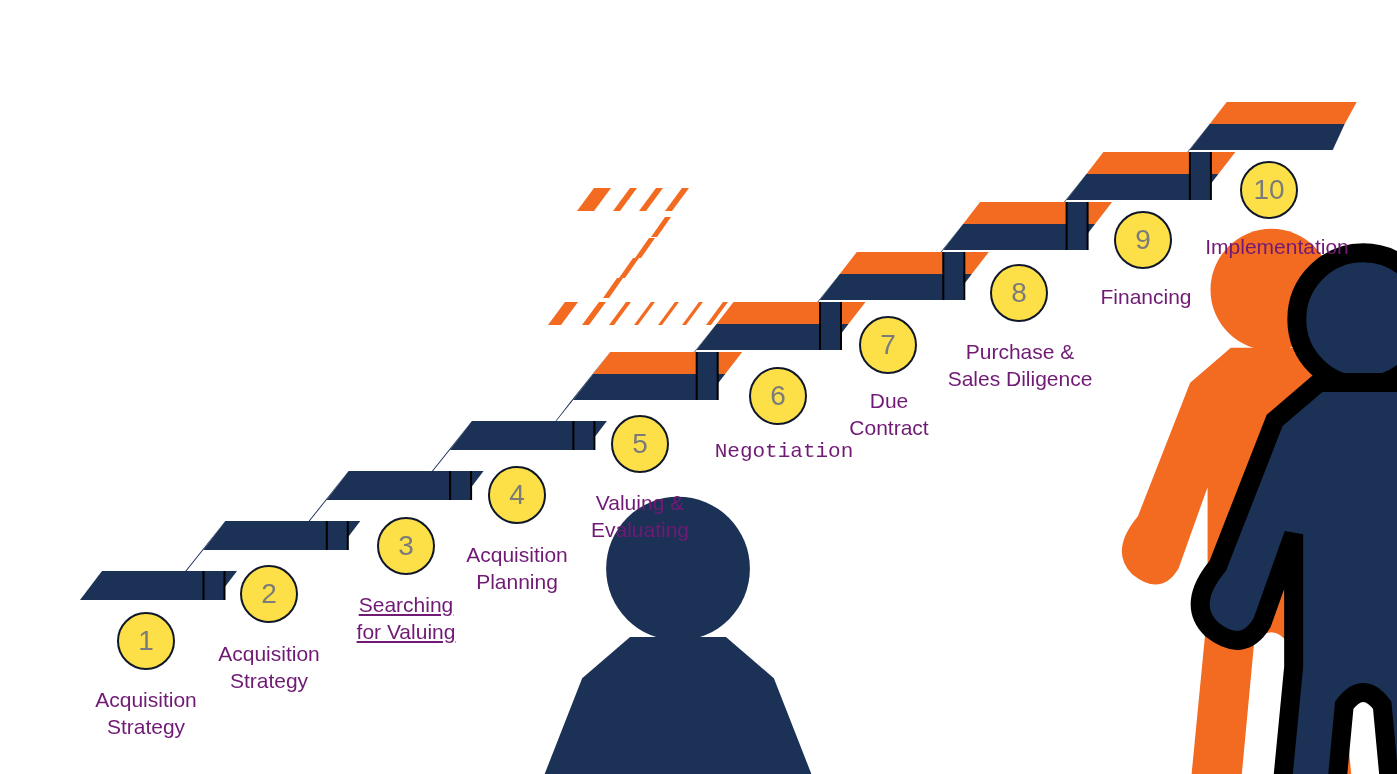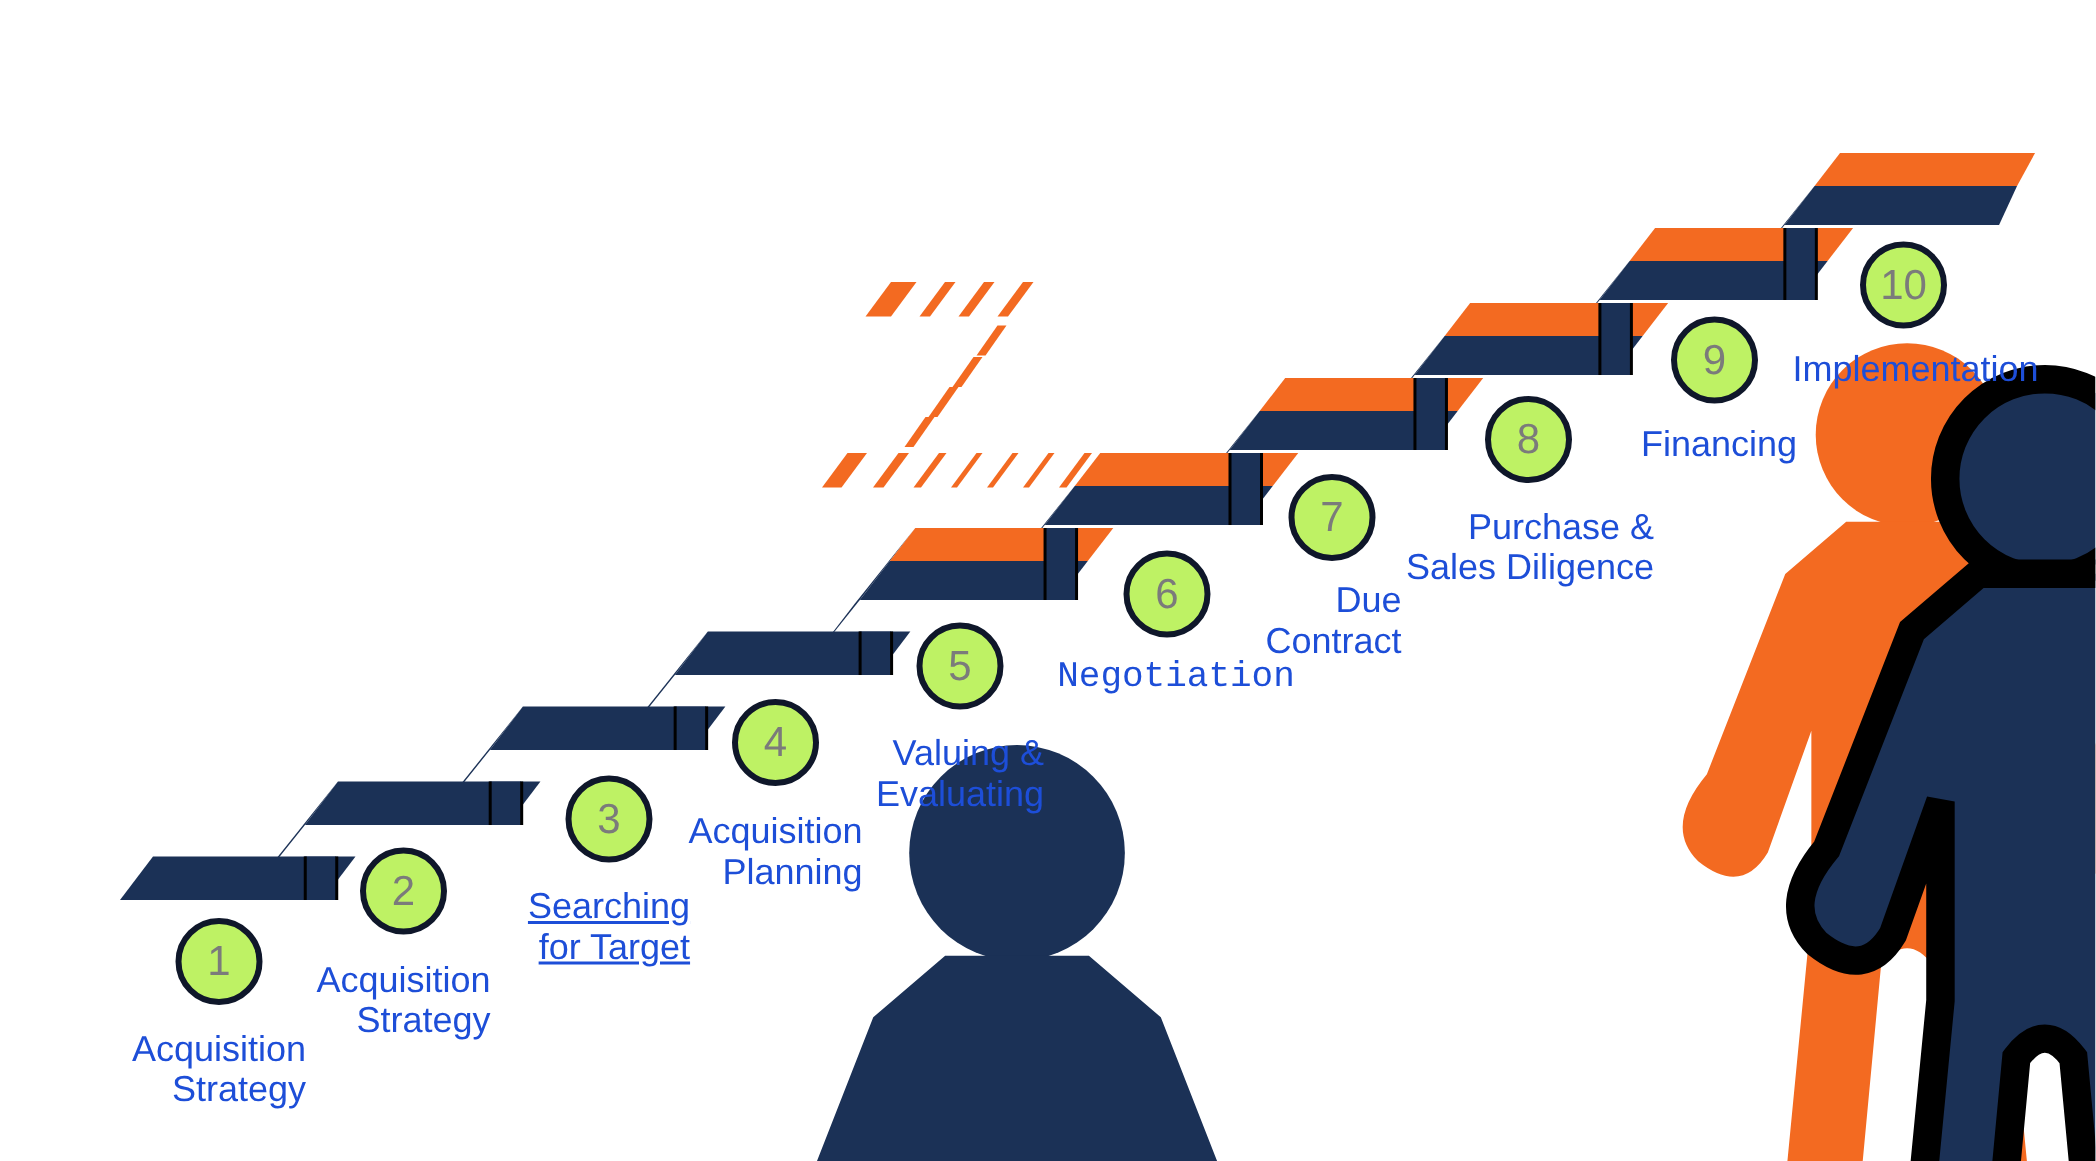--- a/index.html
+++ b/index.html
@@ -3,27 +3,27 @@
 <meta charset="utf-8">
 <style>
   html,body{margin:0;padding:0;background:#fff;}
   #stage{
     position:relative;width:1397px;height:774px;overflow:hidden;background:#fff;
     font-family:"Liberation Sans","DejaVu Sans",sans-serif;
   }
   #stairs{position:absolute;left:0;top:0;}
   .badge{
     position:absolute;width:58px;height:58px;border-radius:50%;
-    border:4px solid #0f172a;background:#bef264;box-sizing:border-box;
+    border:2px solid #0f172a;background:#fde047;box-sizing:border-box;
     display:flex;align-items:center;justify-content:center;
   }
   .badge-num{font-size:28px;color:#7B7B7B;line-height:1;}
   .step-label{
-    position:absolute;text-align:right;color:#1d4ed8;
-    font-size:24px;line-height:27px;transform:translateX(-50%);white-space:nowrap;
+    position:absolute;text-align:center;color:#701a75;
+    font-size:21px;line-height:27px;transform:translateX(-50%);white-space:nowrap;
   }
 </style>
 </head>
 <body>
 
 <div id="stage">
   <svg id="stairs" width="1397" height="774" viewBox="0 0 1397 774" xmlns="http://www.w3.org/2000/svg">
     <defs>
       <symbol id="person" viewBox="0 0 60 104" overflow="visible">
         <circle cx="30" cy="11" r="10.5"></circle>
@@ -145,21 +145,21 @@
       </div>
       <div class="step-label" style="left: 269px; top: 640px;">
         <div>Acquisition</div>
         <div>Strategy</div>
       </div>
       <div class="badge" style="left: 377px; top: 517px;">
         <span class="badge-num">3</span>
       </div>
       <div class="step-label" style="left: 406px; top: 591px; text-decoration: underline;">
         <div>Searching</div>
-        <div>for Target</div>
+        <div>for Valuing</div>
       </div>
       <div class="badge" style="left: 488px; top: 466px;">
         <span class="badge-num">4</span>
       </div>
       <div class="step-label" style="left: 517px; top: 541px;">
         <div>Acquisition</div>
         <div>Planning</div>
       </div>
       <div class="badge" style="left: 611px; top: 415px;">
         <span class="badge-num">5</span>

